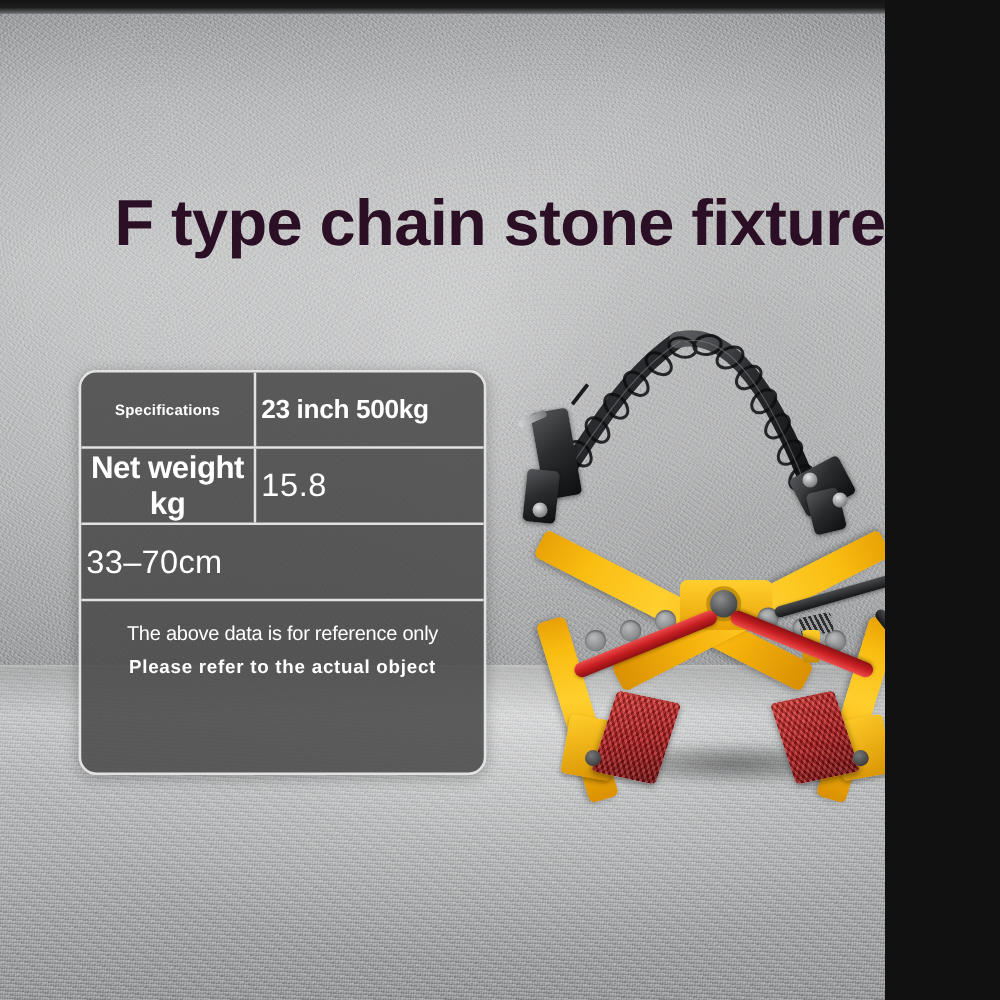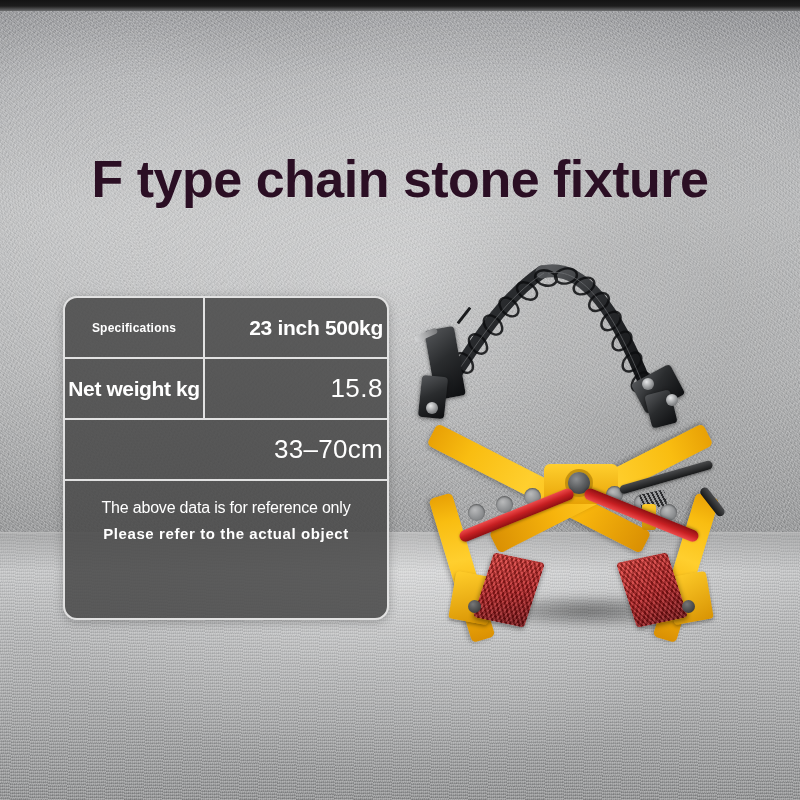--- a/index.html
+++ b/index.html
@@ -2,21 +2,21 @@
 <html><head>
 <meta charset="utf-8">
 <style>
   html,body{margin:0;padding:0;}
   body{
     width:800px;height:800px;overflow:hidden;
     font-family:"Liberation Sans", sans-serif;
     background:#111;
   }
   .stage{
-    position:relative;width:800px;height:800px;overflow:hidden;
+    position:relative;width:708px;height:800px;overflow:hidden;
     background:#d946ef;
   }
 
   
   .wall{
     position:absolute;left:0;top:0;width:800px;height:800px;
     background:
       radial-gradient(ellipse 130% 70% at 48% 34%, rgba(255,255,255,0.34) 0%, rgba(255,255,255,0.12) 38%, rgba(0,0,0,0.0) 62%, rgba(0,0,0,0.22) 100%),
       linear-gradient(180deg,#8f9093 0%, #a6a7a9 10%, #b2b3b4 26%, #adaeaf 46%, #9d9e9f 62%, #8e8f90 75%, #7f8081 100%);
   }
@@ -100,26 +100,26 @@
   }
   .scell-label{
     width:140px;flex:0 0 140px;
     display:flex;align-items:center;justify-content:center;
     border-right:2px solid rgba(245,245,245,.88);
     color:#fff;text-align:center;box-sizing:border-box;
     padding:0 0;
   }
   .scell-value{
     flex:1 1 auto;
-    display:flex;align-items:center;justify-content:flex-end;
+    display:flex;align-items:center;justify-content:flex-start;
     color:#fff;text-align:center;box-sizing:border-box;padding:16px 4px;
   }
   .lbl-spec{font-size:12px;font-weight:bold;letter-spacing:.2px;}
   .val-spec{font-size:21px;font-weight:bold;letter-spacing:-.3px;}
-  .lbl-net{font-size:21px;font-weight:bold;letter-spacing:-.4px;}
+  .lbl-net{font-size:25px;font-weight:bold;letter-spacing:-.4px;}
   .val-net{font-size:26px;font-weight:normal;letter-spacing:.5px;}
   .lbl-open{font-size:16px;font-weight:bold;}
   .val-open{font-size:26px;font-weight:normal;letter-spacing:.3px;}
   .lbl-pack{font-size:20px;font-weight:bold;}
   .val-pack{font-size:15px;font-weight:bold;}
 
   .snote{
     height:79px;display:flex;flex-direction:column;
     align-items:center;justify-content:center;gap:8px;
     color:#fff;box-sizing:border-box;

